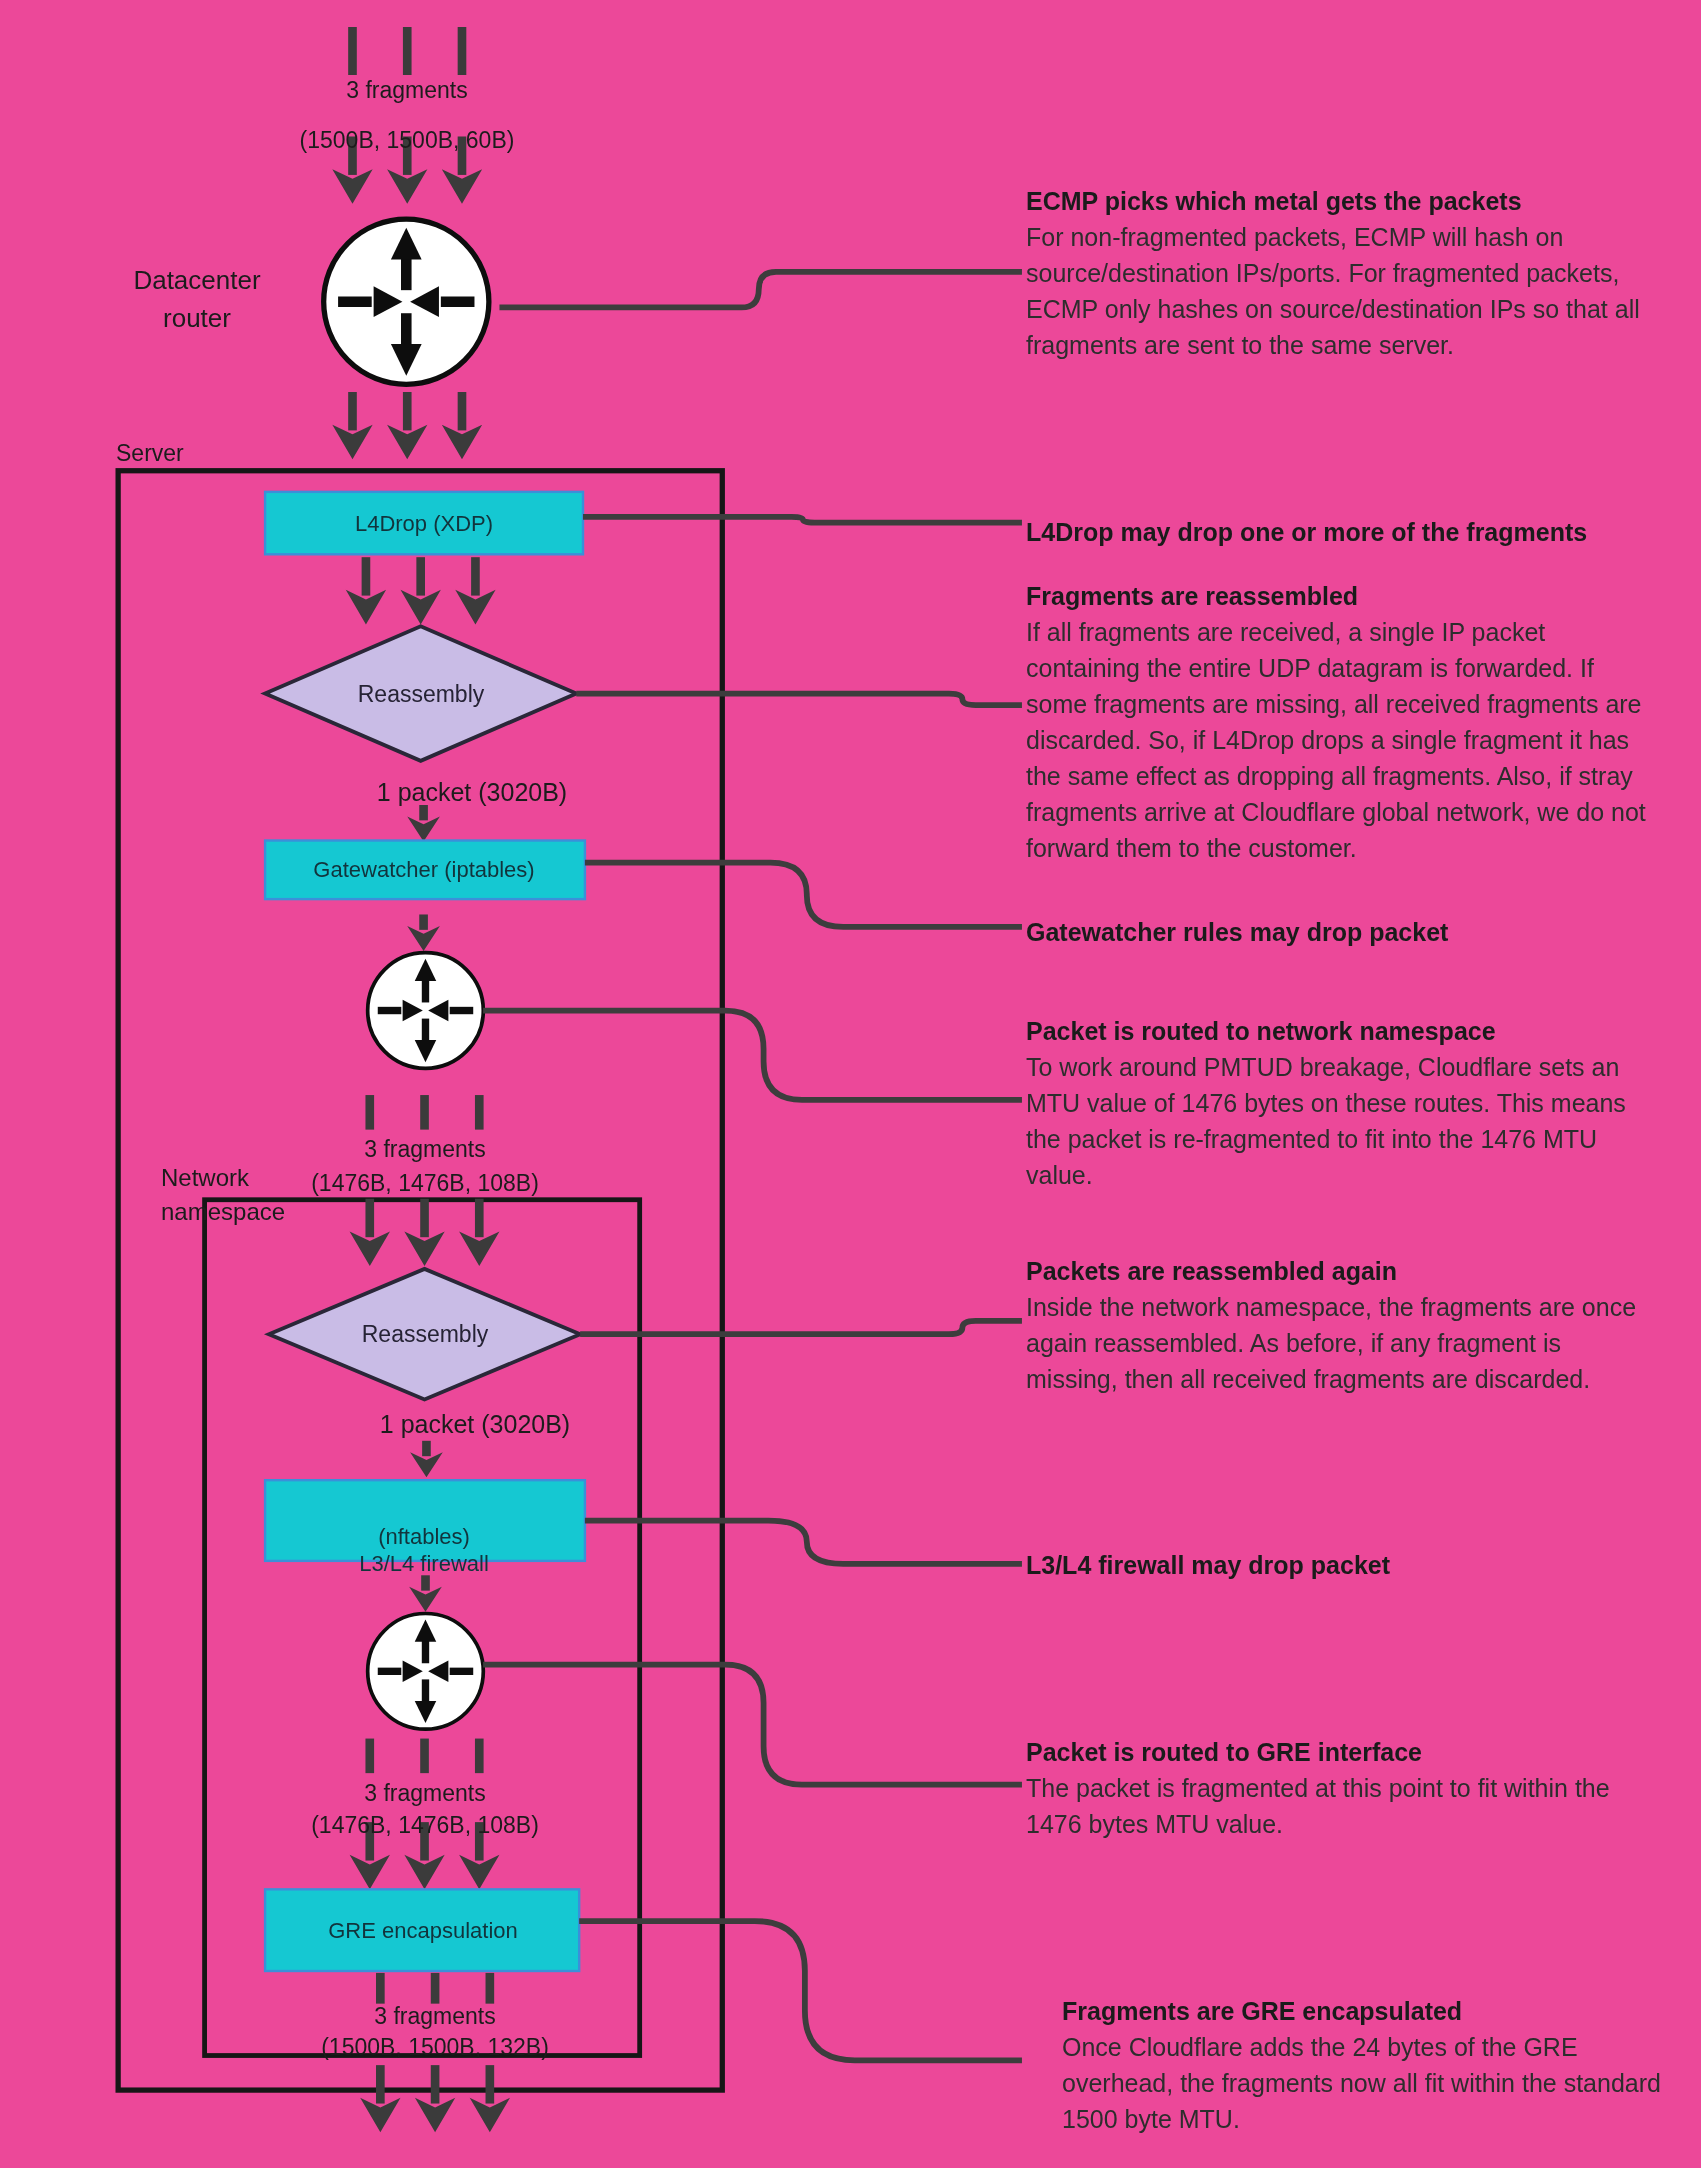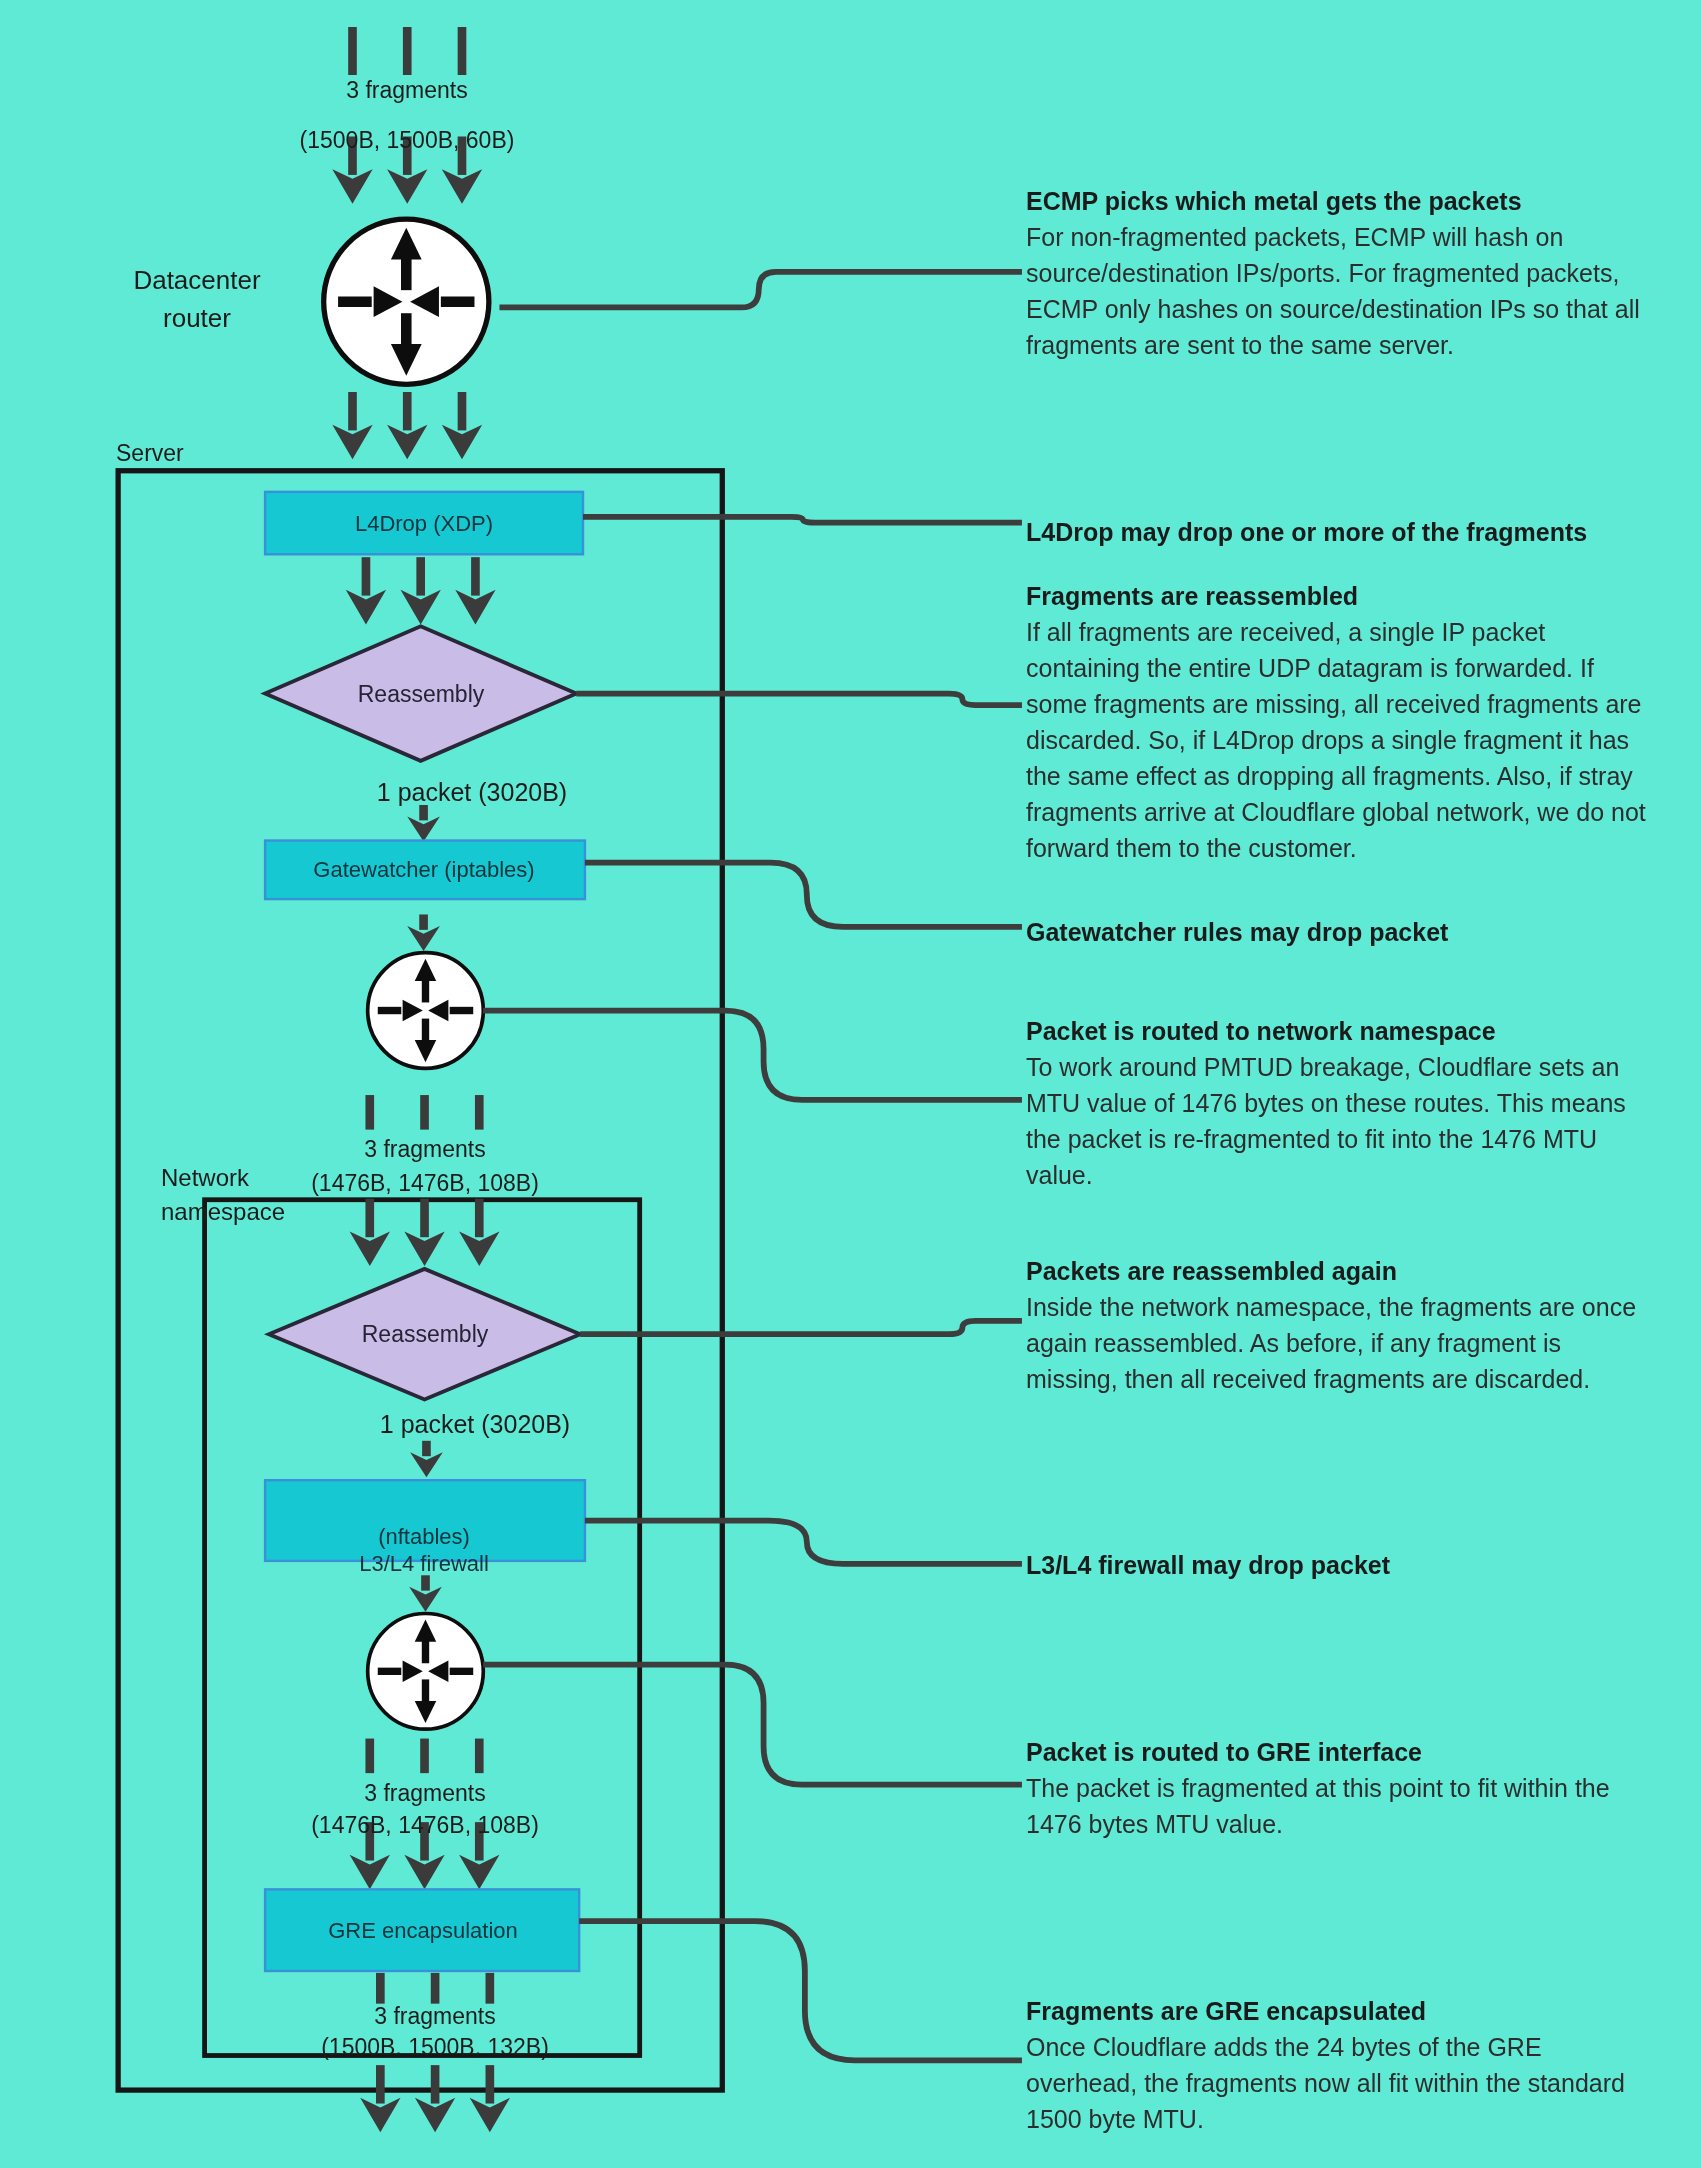--- a/index.html
+++ b/index.html
@@ -1,17 +1,17 @@
 <!DOCTYPE html>
 <html><head>
 <meta charset="utf-8">
 <style>
   html,body{margin:0;padding:0;background:#ffffff;}
   .stage{
-    position:relative;width:1701px;height:2168px;background:#5eead4;
+    position:relative;width:1701px;height:2168px;background:#ec4899;
     font-family:"Liberation Sans", sans-serif;color:#202020;overflow:hidden;
   }
   svg.layer{position:absolute;left:0;top:0;}
   .lbl{position:absolute;transform:translate(-50%,-50%);white-space:nowrap;text-align:center;}
   .t24{font-size:23px;color:#1c1c1c;}
   .t26{font-size:25px;color:#1c1c1c;margin-left:48px;}
   .nodelbl{font-size:22px;color:#12343c;}
   .dialbl{font-size:23px;color:#262335;}
   .boxtag{position:absolute;font-size:23px;color:#1c1c1c;}
   .dc{position:absolute;left:120px;top:261px;width:154px;text-align:center;
@@ -189,19 +189,19 @@
     <div>Inside the network namespace, the fragments are once again reassembled. As before, if any fragment is missing, then all received fragments are discarded.</div>
   </div>
   <div class="note" style="top:1547px;">
     <div class="nh">L3/L4 firewall may drop packet</div>
     <div></div>
   </div>
   <div class="note" style="top:1734px;">
     <div class="nh">Packet is routed to GRE interface</div>
     <div>The packet is fragmented at this point to fit within the 1476 bytes MTU value.</div>
   </div>
-  <div class="note" style="top:1993px;">
+  <div class="note" style="top:1993px;margin-left:36px;">
     <div class="nh">Fragments are GRE encapsulated</div>
     <div>Once Cloudflare adds the 24 bytes of the GRE overhead, the fragments now all fit within the standard 1500 byte MTU.</div>
   </div>
 
 </div>
 
 
 </body></html>

